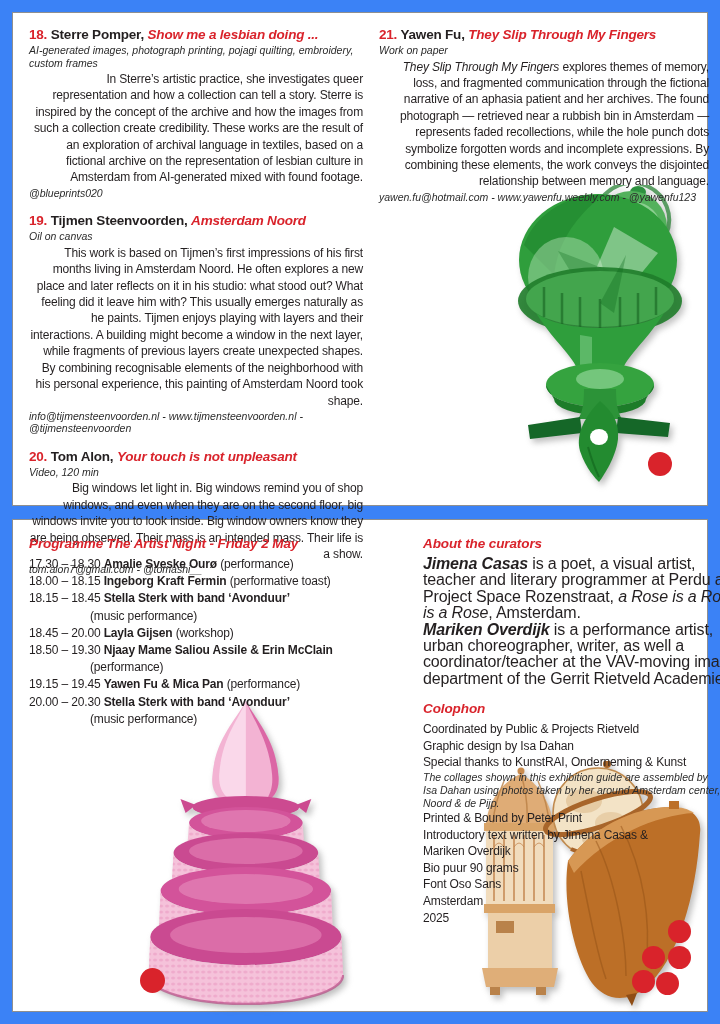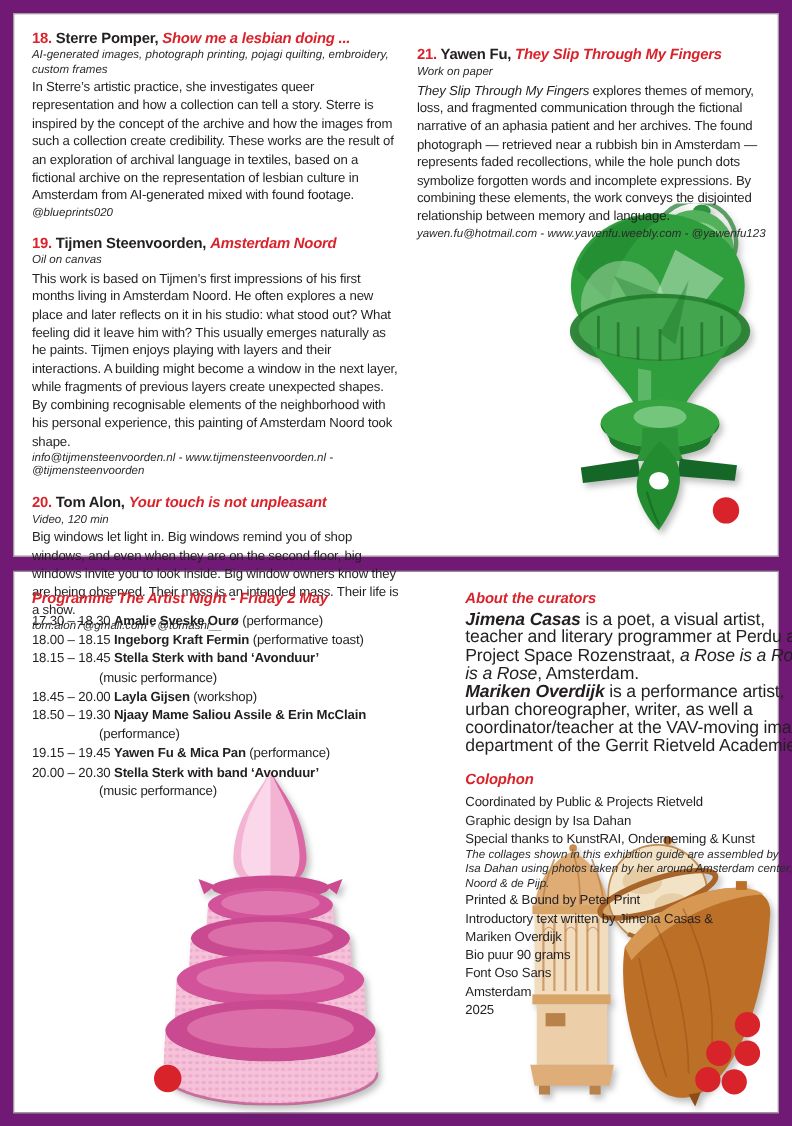--- a/index.html
+++ b/index.html
@@ -1,32 +1,32 @@
 <!DOCTYPE html>
 <html style="--accent: #d9232b; --green: #2f9e3c; --pink: #d3539a; --brown: #bc6f27;"><head>
 <meta charset="utf-8">
 <style>
   html,body{margin:0;padding:0;background:#ffffff;}
-  #page{position:relative;width:720px;height:1024px;background:#701a75;overflow:hidden;
+  #page{position:relative;width:720px;height:1024px;background:#3b82f6;overflow:hidden;
         font-family:"Liberation Sans",sans-serif;color:#231f20;}
   .frame{position:absolute;background:#ffffff;border:1.5px solid #8f8f8f;}
   #frame-top{left:12px;top:12px;width:694px;height:492px;}
   #frame-bottom{left:12px;top:519px;width:694px;height:491px;}
   .col{position:absolute;z-index:4;}
   #col-left-top{left:16px;top:13px;width:334px;}
-  #col-right-top{left:366px;top:28px;width:330px;}
+  #col-right-top{left:366px;top:13px;width:330px;}
   #col-left-bottom{left:16px;top:15px;width:342px;}
   #col-right-bottom{left:366px;top:15px;width:326px;margin-left:44px;}
 
   .entry{margin-bottom:13px;}
   .entry-head{font-size:13.5px;font-weight:bold;letter-spacing:-0.2px;line-height:17px;}
   .entry-num,.entry-work{color:var(--accent);}
   .entry-work{font-style:italic;}
   .entry-medium{font-size:10.5px;font-style:italic;line-height:12.5px;margin-top:1px;color:#2b2b2b;}
-  .entry-body{font-size:12px;line-height:16.4px;letter-spacing:-0.15px;margin-top:2px;}
+  .entry-body{font-size:12px;line-height:16.4px;letter-spacing:-0.15px;margin-top:2px;text-align:right;}
   .lead-italic{font-style:italic;}
   .entry-contact{font-size:10.5px;font-style:italic;line-height:12.5px;margin-top:1px;color:#2b2b2b;}
 
   .sec-title{color:var(--accent);font-weight:bold;font-style:italic;font-size:13.5px;
              letter-spacing:-0.1px;margin-bottom:4px;line-height:17px;}
   .prog-row,.prog-cont{font-size:12px;line-height:17.2px;letter-spacing:-0.15px;}
   .prog-name{font-weight:bold;}
   .prog-cont{padding-left:61px;}
 
   .cur-p{font-size:16px;line-height:16.4px;letter-spacing:-0.15px;}

